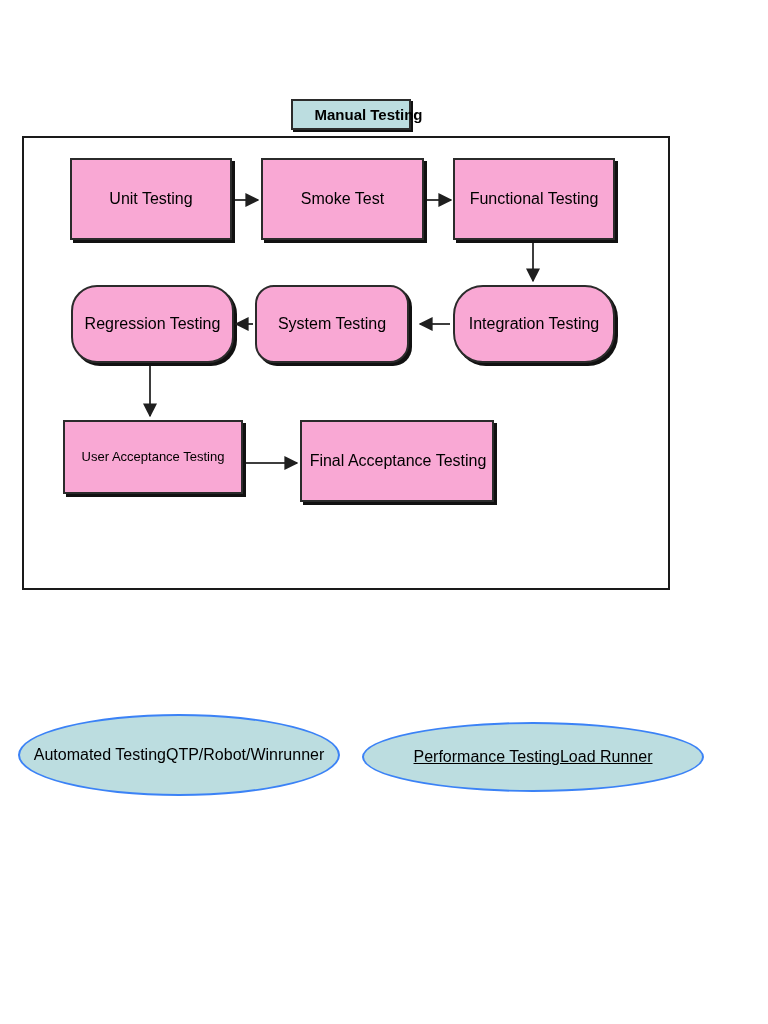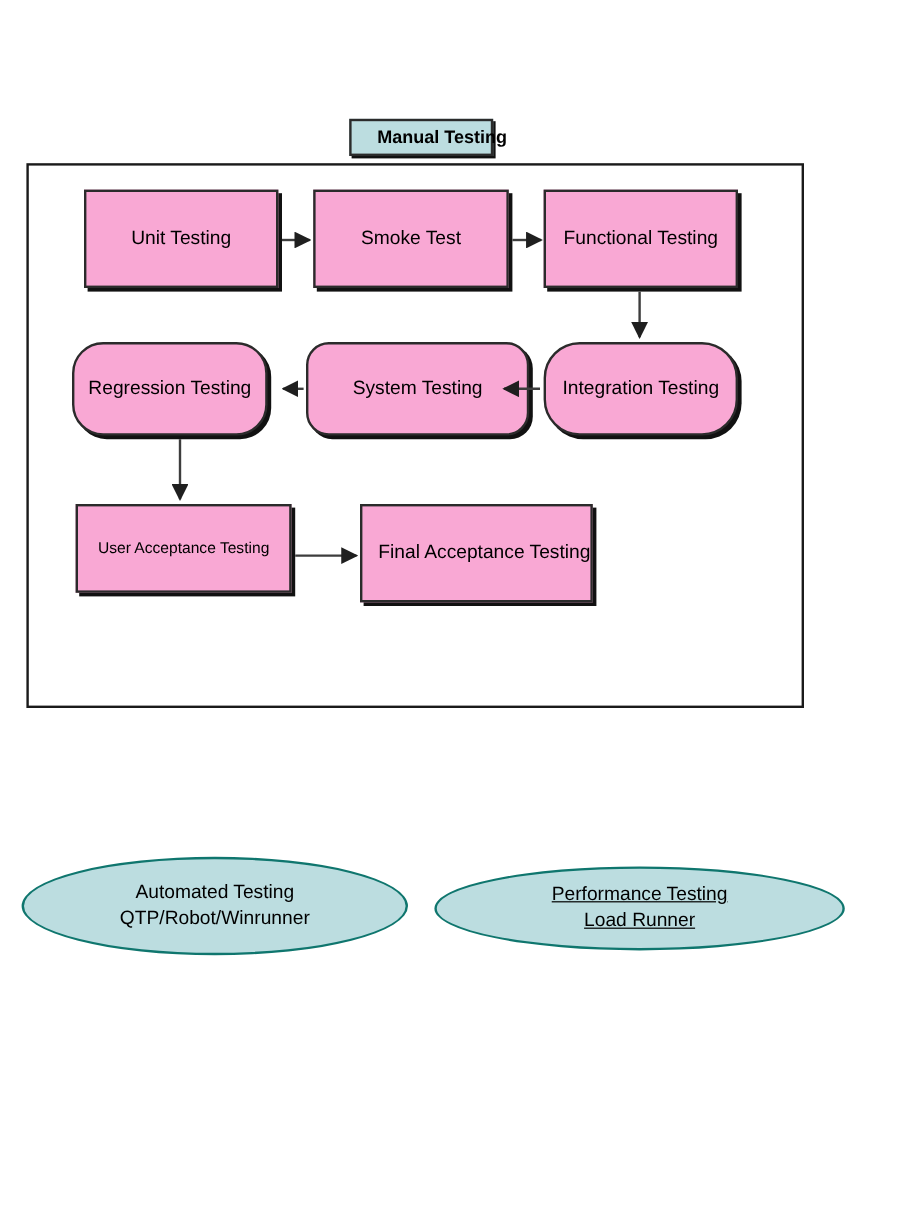--- a/index.html
+++ b/index.html
@@ -63,21 +63,21 @@
     align-items: center;
     justify-content: center;
     text-align: center;
     font-size: 16px;
     line-height: 1.15;
     white-space: nowrap;
   }
   .box.small-text { font-size: 13px; }
   .box.bold-text  { font-weight: bold; font-size: 17px; }
   .box.overflow-text {
-    justify-content: flex-end;
+    justify-content: center;
     padding-left: 2px;
     overflow: visible;
   }
 
   
   .label-box {
     position: absolute;
     box-sizing: border-box;
     background: #bcdde0;
     border: 2px solid #2b2b2b;
@@ -90,24 +90,24 @@
     white-space: nowrap;
     z-index: 5;
     padding-left: 35px;
   }
 
   
   .ellipse {
     position: absolute;
     box-sizing: border-box;
     background: #bcdde0;
-    border: 2px solid #0f766e;
+    border: 2px solid #3b82f6;
     border-radius: 50%;
     display: flex;
-    flex-direction: column;
+    flex-direction: row;
     align-items: center;
     justify-content: center;
     text-align: center;
     font-size: 16px;
     line-height: 1.35;
     white-space: nowrap;
   }
 
   
   #connectors {
@@ -158,25 +158,25 @@
   </div>
 
   <div class="box" style="left:261px; top:158px; width:163px; height:82px;">
     <span>Smoke Test</span>
   </div>
 
   <div class="box" style="left:453px; top:158px; width:162px; height:82px;">
     <span>Functional Testing</span>
   </div>
 
-  <div class="box" style="left:60px; top:285px; width:163px; height:78px;border-radius:26px;">
+  <div class="box" style="left:71px; top:285px; width:163px; height:78px;border-radius:26px;">
     <span>Regression Testing</span>
   </div>
 
-  <div class="box" style="left:255px; top:285px; width:186px; height:78px;border-radius:19px;">
+  <div class="box" style="left:255px; top:285px; width:154px; height:78px;border-radius:19px;">
     <span>System Testing</span>
   </div>
 
   <div class="box" style="left:453px; top:285px; width:162px; height:78px;border-radius:30px;">
     <span>Integration Testing</span>
   </div>
 
   <div class="box small-text" style="left:63px; top:420px; width:180px; height:74px;">
     <span>User Acceptance Testing</span>
   </div>

